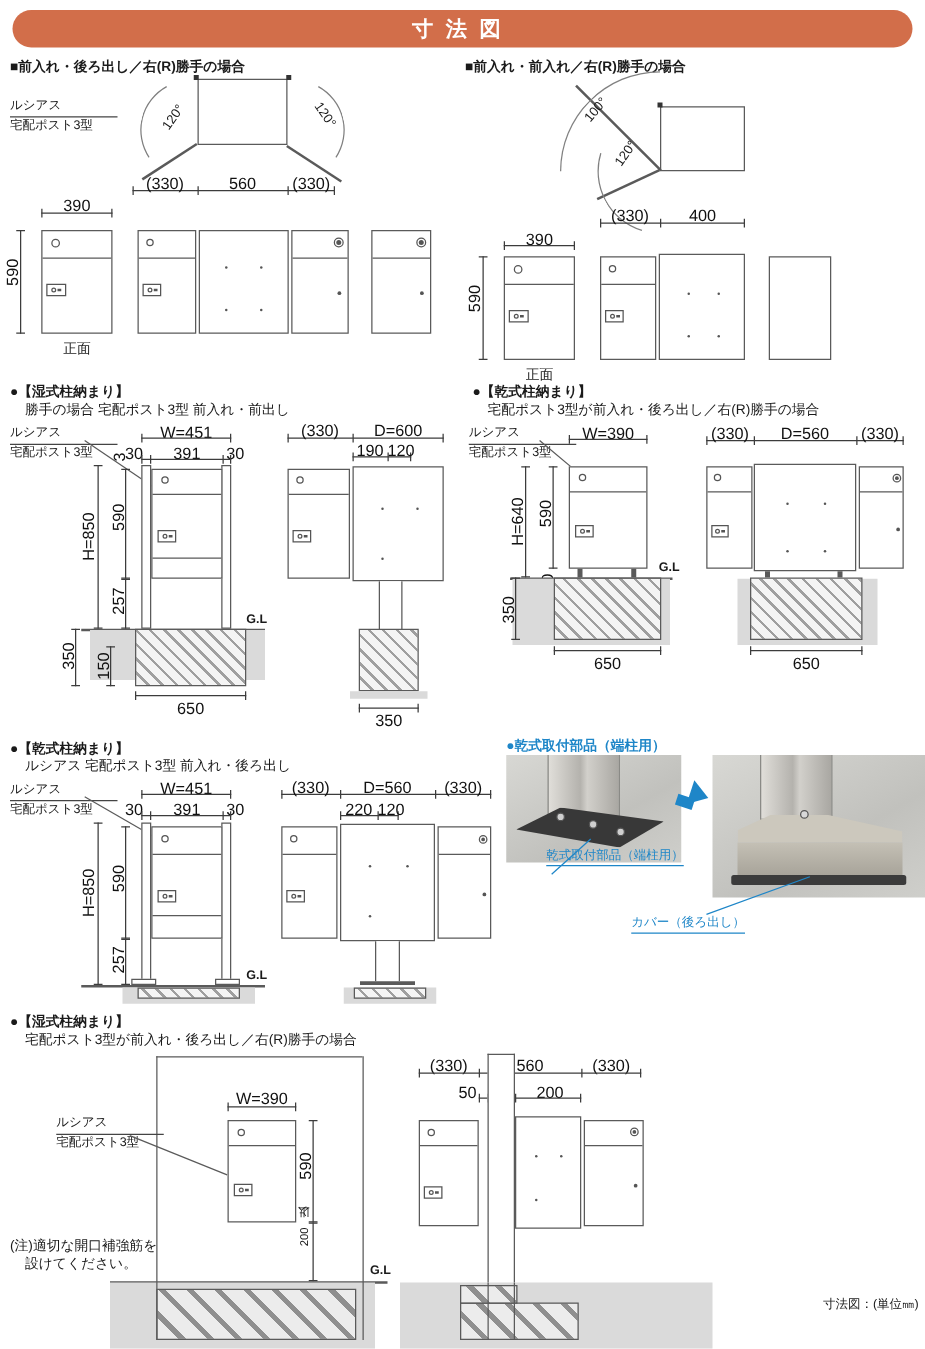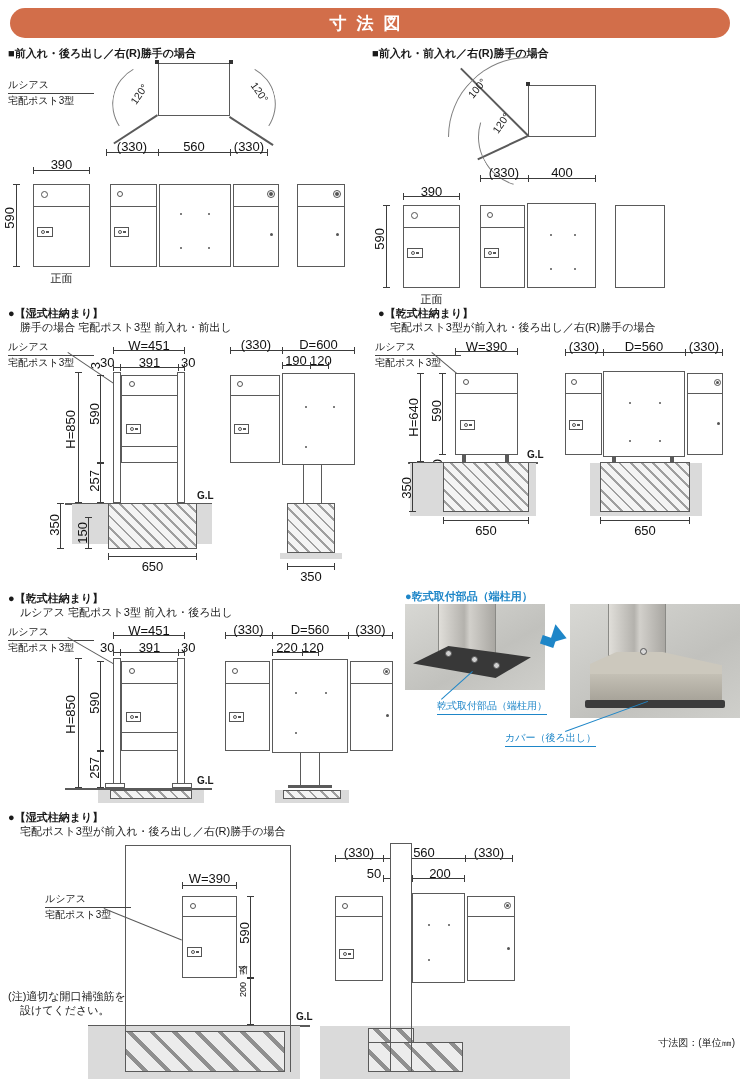--- a/index.html
+++ b/index.html
@@ -386,21 +386,21 @@
 <div style="position:absolute;left:541px;top:637px;width:14px;height:9px;background:var(--blue,#1e86c8);transform:rotate(18deg)"></div>
 <div style="position:absolute;left:552px;top:626px;width:0;height:0;border-left:15px solid var(--blue,#1e86c8);border-top:10px solid transparent;border-bottom:10px solid transparent;transform:rotate(18deg)"></div>
 <div class="photo" style="left:570px;top:604px;width:170px;height:114px">
   <div class="post" style="left:38px;top:-2px;width:58px;height:54px"></div>
   <div style="position:absolute;left:20px;top:48px;width:132px;height:22px;background:#ccc8bd;clip-path:polygon(20% 0,55% 0,100% 60%,100% 100%,0 100%,0 55%)"></div>
   <div style="position:absolute;left:20px;top:70px;width:132px;height:26px;background:linear-gradient(180deg,#c4c0b5,#a8a49a)"></div>
   <div style="position:absolute;left:15px;top:96px;width:140px;height:8px;background:#3b3b3b;border-radius:2px"></div>
   <div class="circ" style="left:70px;top:44px;width:7px;height:7px;background:#d8d8d8"></div>
 </div>
 <div class="blueln rot" style="left:441px;top:699px;width:42px;transform:rotate(-42deg)"></div>
-<div class="bluelbl" style="left:437px;top:699px">乾式取付部品（端柱用）</div>
+<div class="bluelbl" style="left:437px;top:677px">乾式取付部品（端柱用）</div>
 <div class="blueln rot" style="left:565px;top:731px;width:88px;transform:rotate(-20deg)"></div>
 <div class="bluelbl" style="left:505px;top:731px">カバー（後ろ出し）</div>
 
 <div class="sh" style="left:8px;top:810px">●【湿式柱納まり】</div>
 <div class="sub" style="left:20px;top:824px">宅配ポスト3型が前入れ・後ろ出し／右(R)勝手の場合</div>
 <div class="ln" style="left:125px;top:845px;width:165px;height:1px"></div>
 <div class="dim c" style="left:182px;top:871px;width:55px">W=390</div>
 <div class="dlh" style="left:182px;top:885px;width:55px"></div>
 <div class="box" style="left:182px;top:896px;width:55px;height:82px">
   <div class="strip" style="height:20px"></div>

